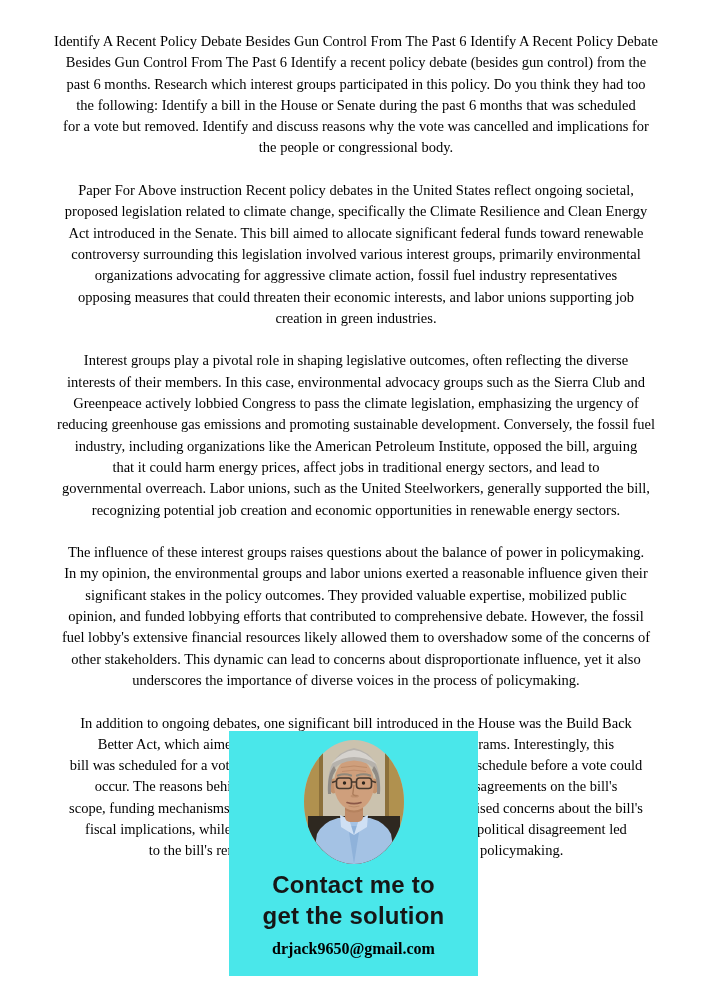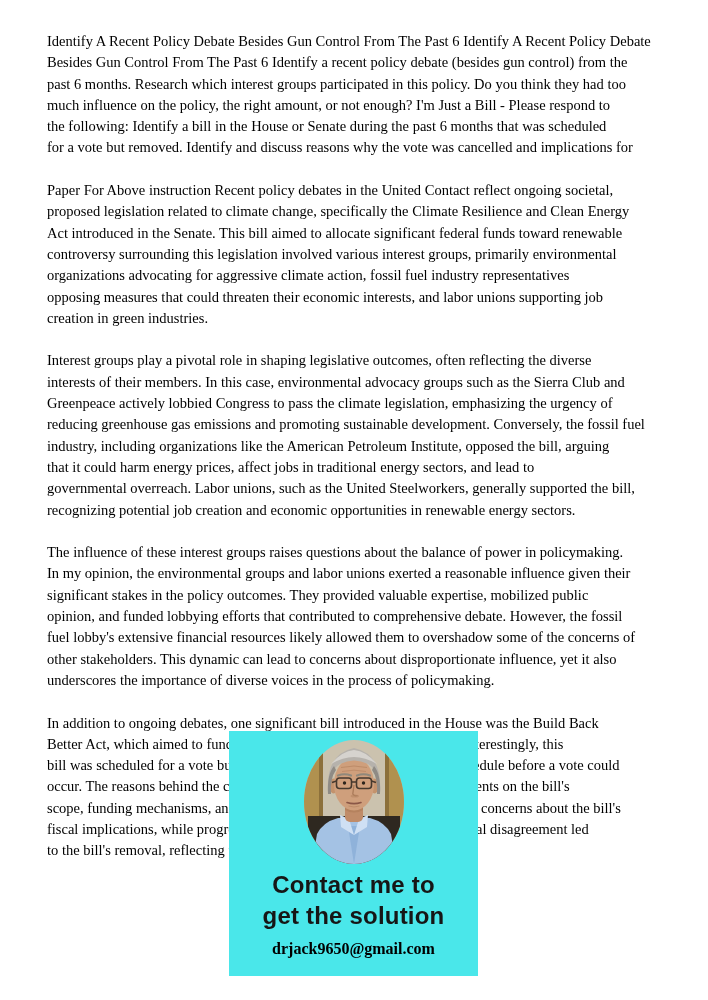--- a/index.html
+++ b/index.html
@@ -14,21 +14,21 @@
   .doc {
     position: absolute;
     left: 47px;
     top: 31px;
     width: 618px;
     font-size: 14.5px;
     line-height: 21.3px;
     color: #000000;
   }
   .paragraph { margin: 0 0 21.3px 0; }
-  .line { white-space: nowrap; }
+  .line { white-space: nowrap; text-align: center; }
 
   .overlay-card {
     position: absolute;
     left: 229px;
     top: 731px;
     width: 249px;
     height: 245px;
     box-sizing: border-box;
     display: flex;
     flex-direction: column;
@@ -59,26 +59,26 @@
 <body>
 
 <div class="page" style="background: rgb(255, 255, 255);">
 
   <div class="doc" style="color: rgb(0, 0, 0);">
 
   <div class="paragraph">
         <div class="line">Identify A Recent Policy Debate Besides Gun Control From The Past 6 Identify A Recent Policy Debate</div>
         <div class="line">Besides Gun Control From The Past 6 Identify a recent policy debate (besides gun control) from the</div>
         <div class="line">past 6 months. Research which interest groups participated in this policy. Do you think they had too</div>
-        <div class="line">much influence on the policy, the right amount, or not enough? I'm Just a Bill - Please respond to</div>
         <div class="line">the following: Identify a bill in the House or Senate during the past 6 months that was scheduled</div>
         <div class="line">for a vote but removed. Identify and discuss reasons why the vote was cancelled and implications for</div>
+        <div class="line">the people or congressional body.</div>
       </div>
       <div class="paragraph">
-        <div class="line">Paper For Above instruction Recent policy debates in the United Contact reflect ongoing societal,</div>
+        <div class="line">Paper For Above instruction Recent policy debates in the United States reflect ongoing societal,</div>
         <div class="line">proposed legislation related to climate change, specifically the Climate Resilience and Clean Energy</div>
         <div class="line">Act introduced in the Senate. This bill aimed to allocate significant federal funds toward renewable</div>
         <div class="line">controversy surrounding this legislation involved various interest groups, primarily environmental</div>
         <div class="line">organizations advocating for aggressive climate action, fossil fuel industry representatives</div>
         <div class="line">opposing measures that could threaten their economic interests, and labor unions supporting job</div>
         <div class="line">creation in green industries.</div>
       </div>
       <div class="paragraph">
         <div class="line">Interest groups play a pivotal role in shaping legislative outcomes, often reflecting the diverse</div>
         <div class="line">interests of their members. In this case, environmental advocacy groups such as the Sierra Club and</div>

